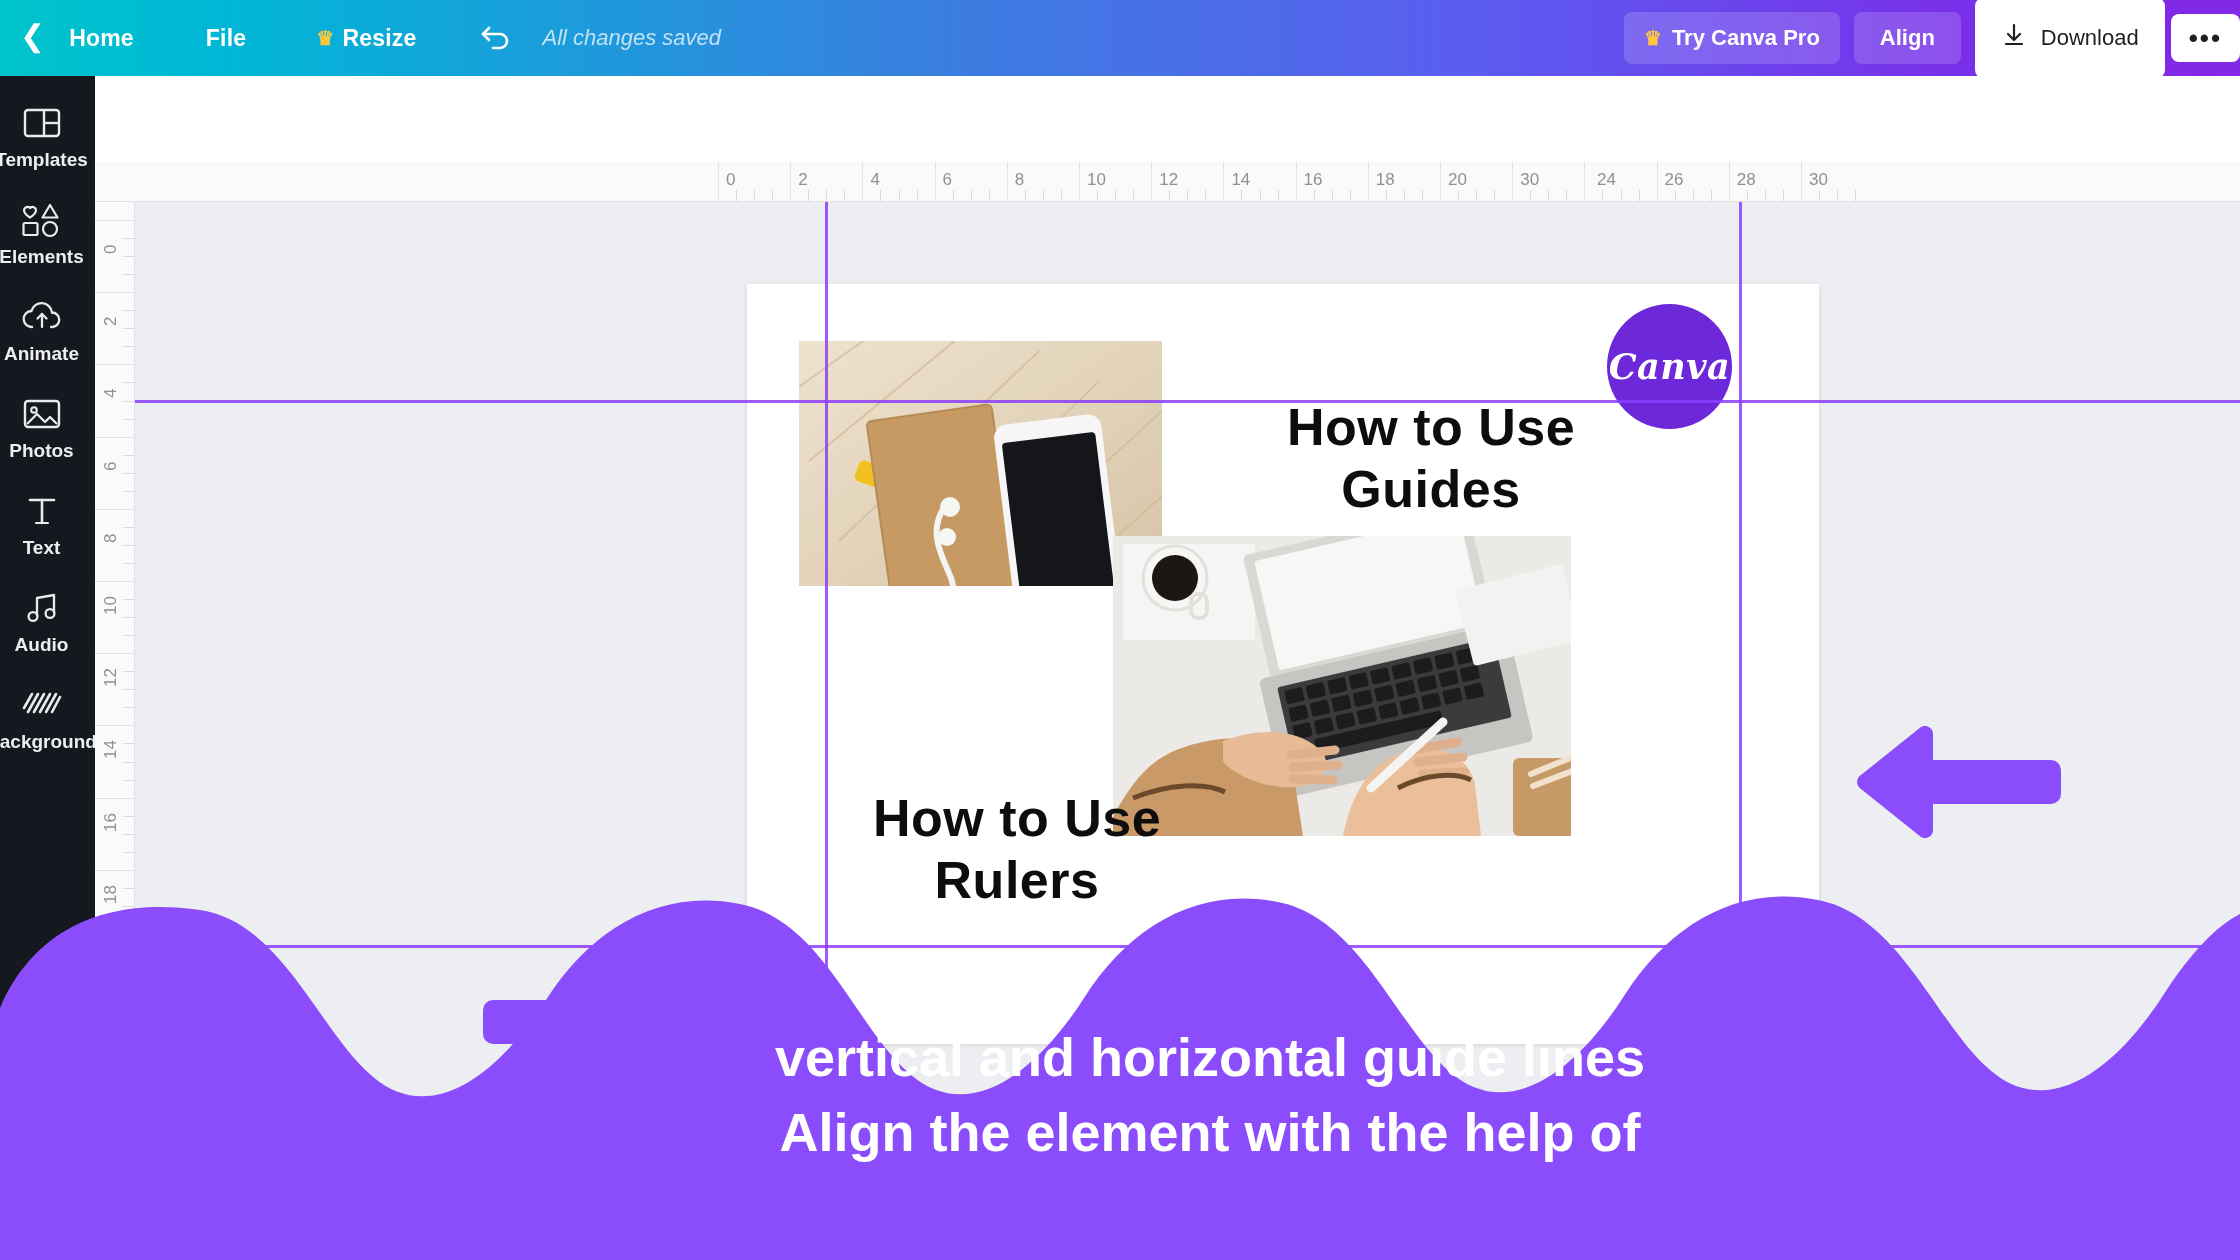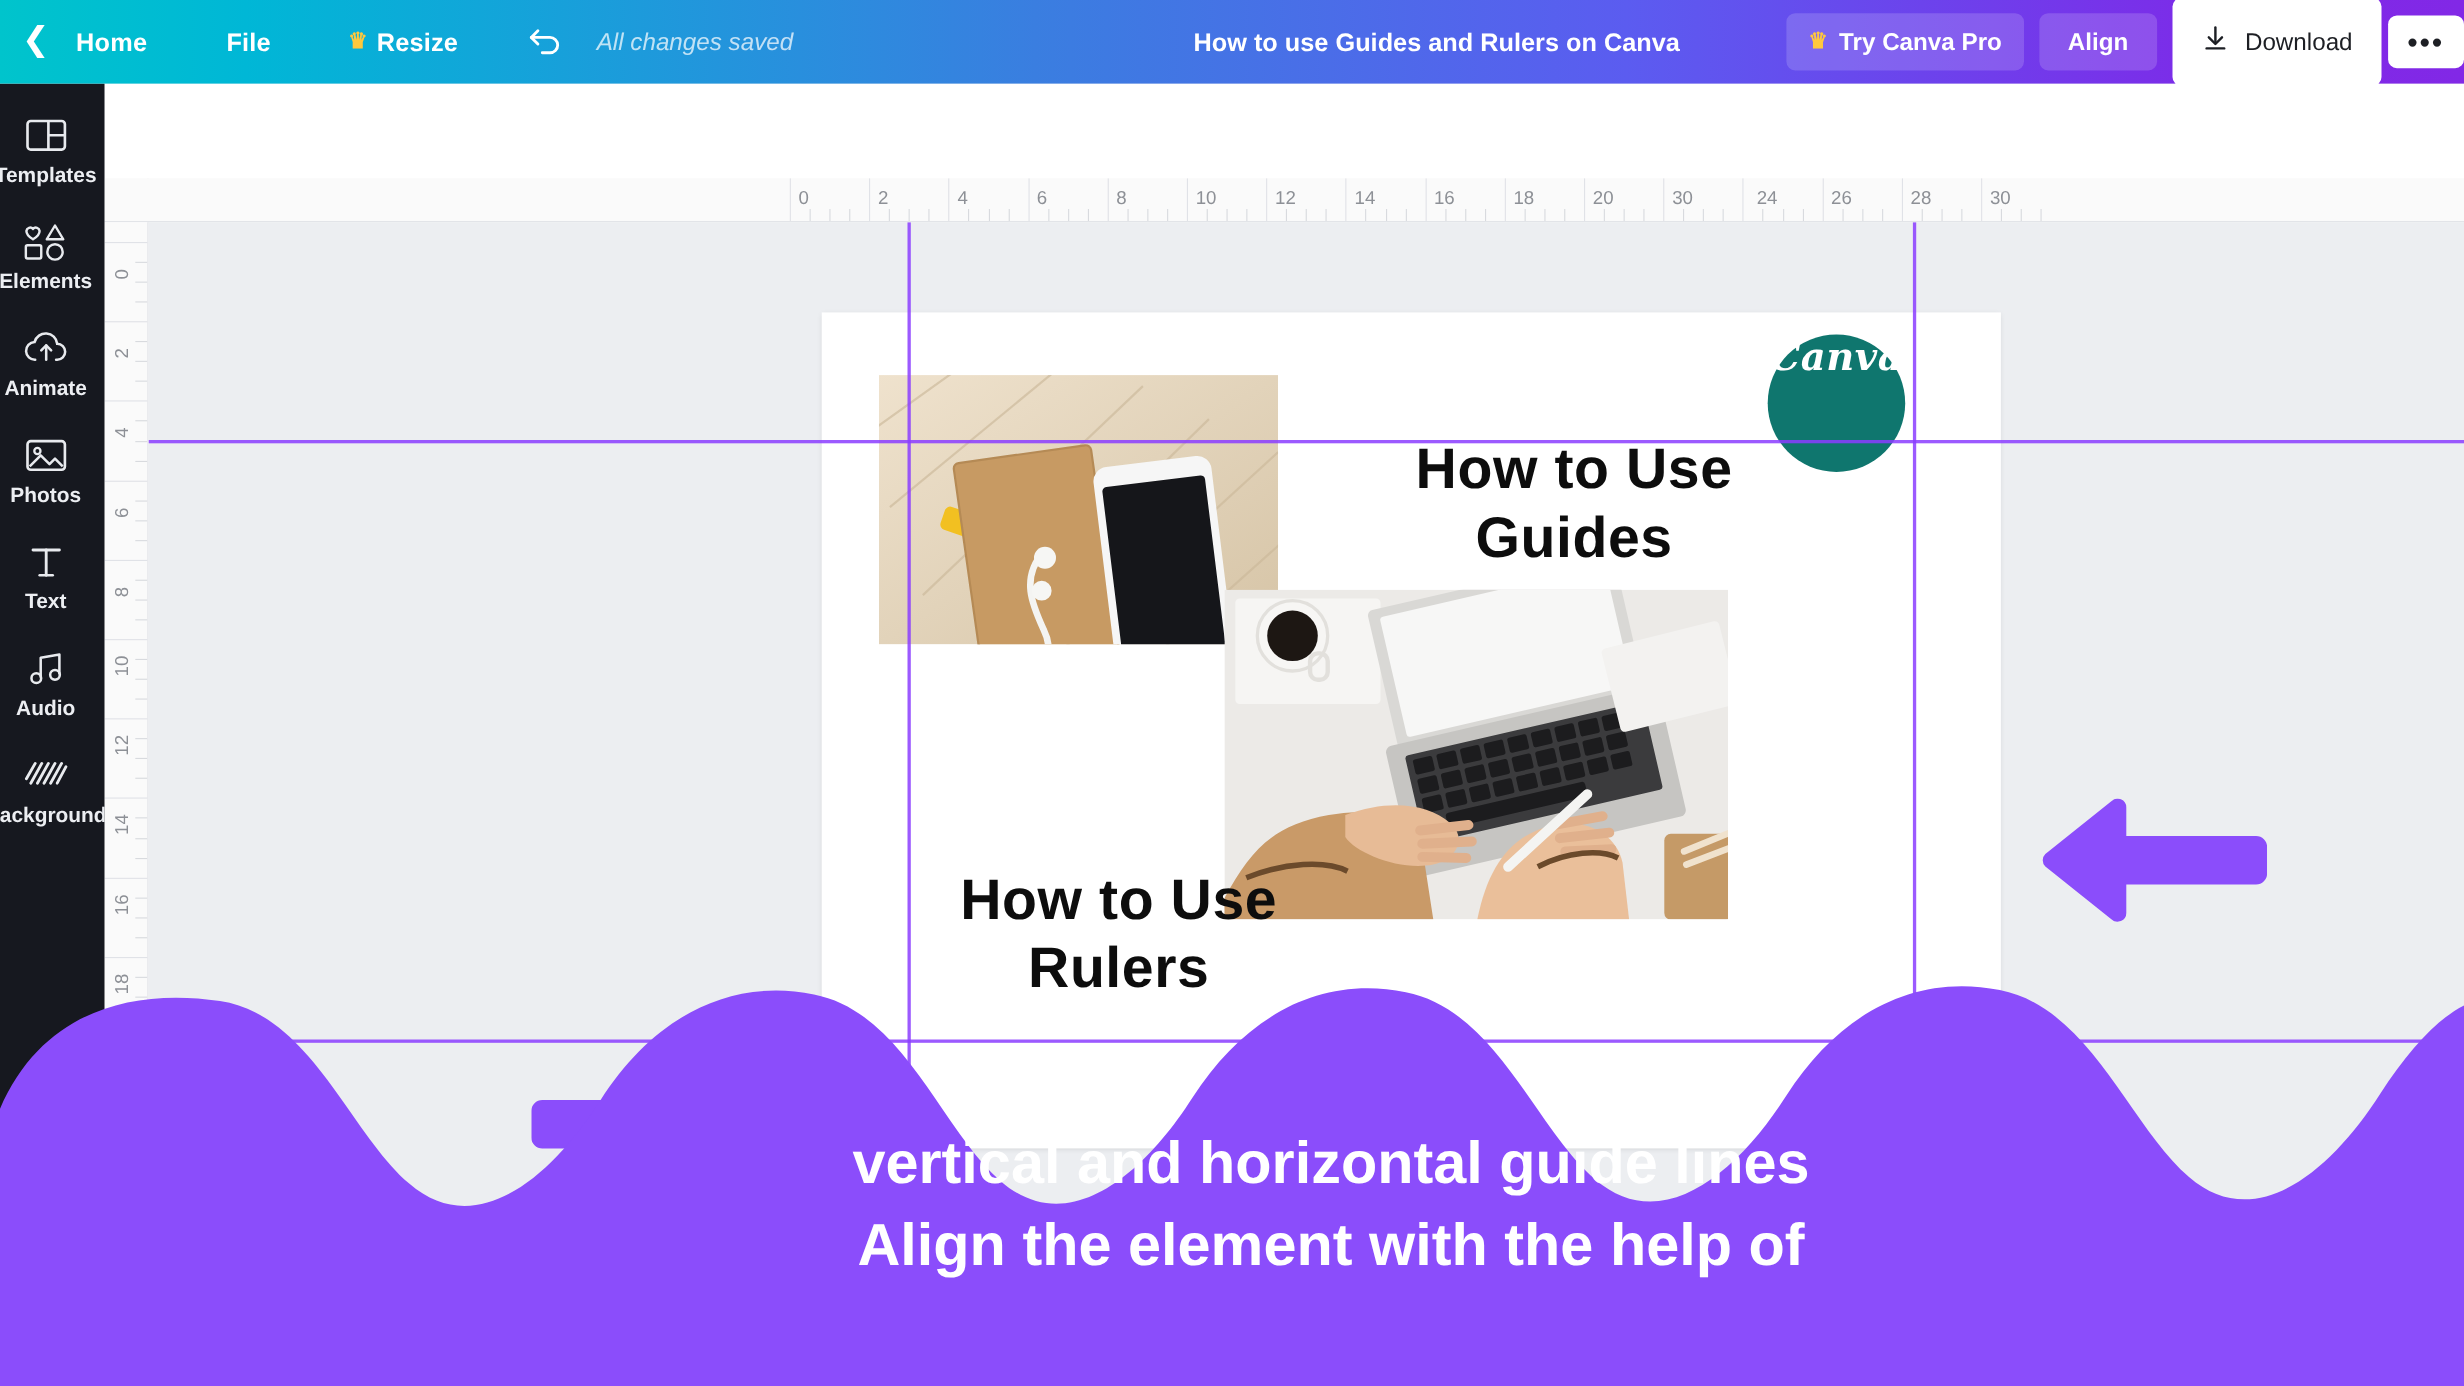--- a/index.html
+++ b/index.html
@@ -84,21 +84,21 @@
 
   
   #page { position:absolute; left:612px; top:82px; width:1072px; height:760px; background:#fff; box-shadow:0 1px 5px rgba(0,0,0,.10); }
 
   .photo { position:absolute; overflow:hidden; }
   .txtblock { position:absolute; display:flex; align-items:center; justify-content:center; text-align:center; }
   .big-title { font-size:52px; font-weight:bold; color:#0d0d0d; line-height:1.2; letter-spacing:.5px; }
 
   #canvaBadge {
     position:absolute; left:860px; top:20px; width:125px; height:125px; border-radius:50%;
-    background:#0f766e; display:flex; justify-content:center;
+    background:#6d28d9; display:flex; align-items:center; justify-content:center;
   }
   #canvaBadge span { color:#fff; font-family:"DejaVu Serif", serif; font-style:italic; font-size:35px; font-weight:bold; letter-spacing:.5px; }
 
   
   .guide-v { position:absolute; top:0; width:3px; background:#8b3dff; opacity:.85; }
   .guide-h { position:absolute; left:0; height:3px; background:#8b3dff; opacity:.85; }
 
   
   .arrow { position:absolute; }
 
@@ -144,23 +144,20 @@
       </div>
       <div class="tb-undo" style="margin-left:34px;">
         <svg width="34" height="30" viewBox="0 0 34 30" fill="none" aria-hidden="true">
           <path d="M9 8 L3 14 L9 20" stroke="#ffffff" stroke-width="2.6" stroke-linecap="round" stroke-linejoin="round"></path>
           <path d="M3 14 H20 a7 7 0 0 1 0 14 H13" stroke="#ffffff" stroke-width="2.6" fill="none" stroke-linecap="round"></path>
         </svg>
       </div>
       <div class="tb-saved">All changes saved</div>
     </div>
 
-    <div class="tb-center">
-      <span class="tb-title">How to use Guides and Rulers on Canva</span>
-    </div>
 
     <div class="tb-right">
       <div class="pro-btn">
         <span class="crown">♛</span>
         <span>Try Canva Pro</span>
       </div>
       <div class="share-btn">
         <span>Align</span>
       </div>
       <div class="dl-btn">

